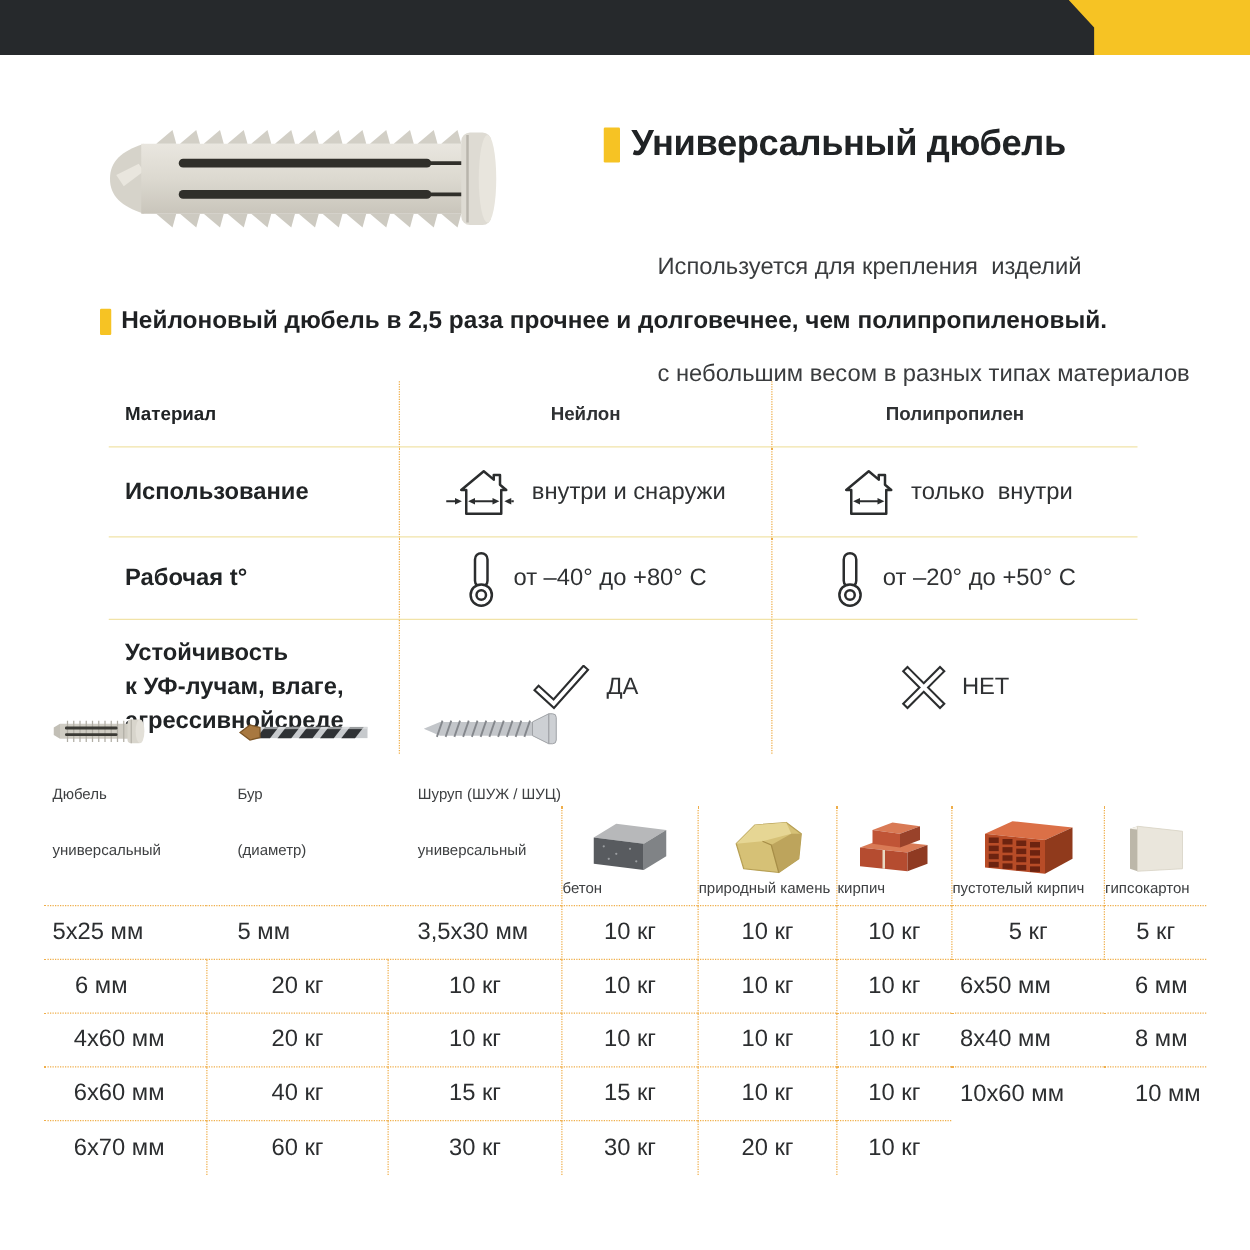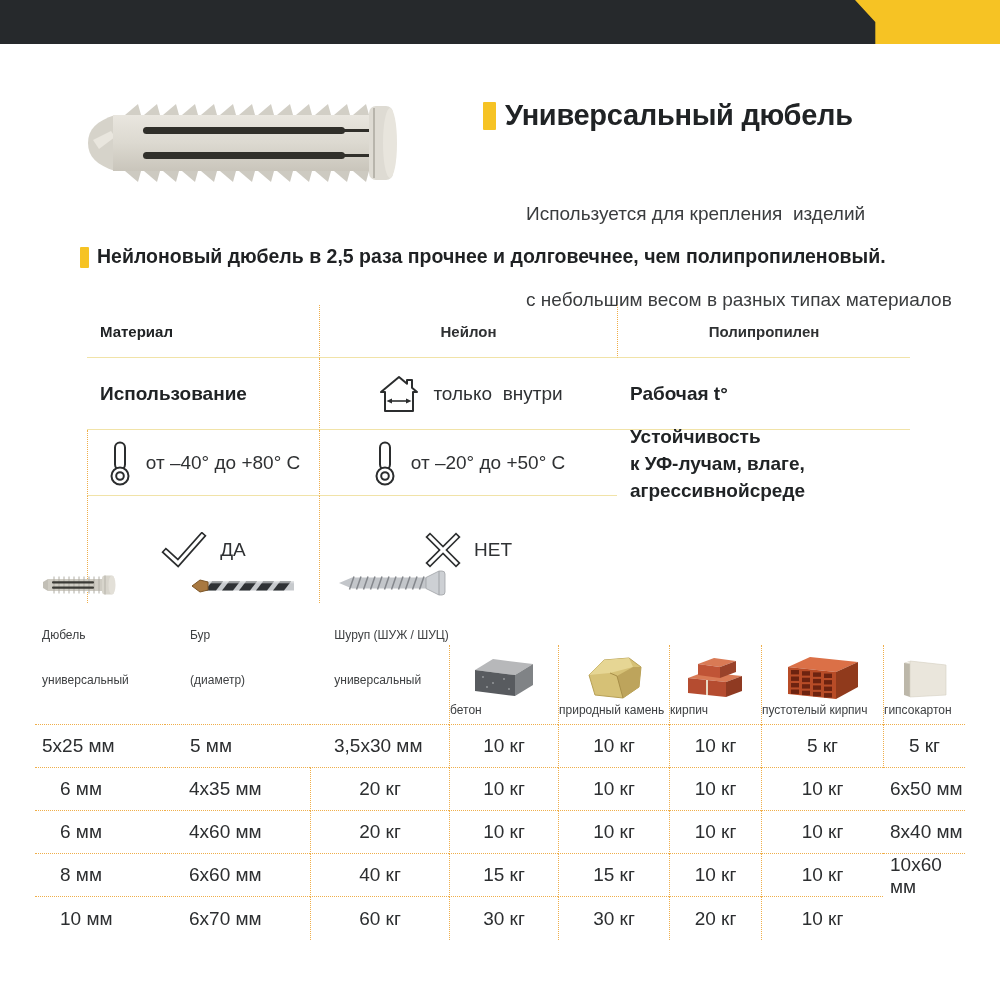--- a/index.html
+++ b/index.html
@@ -115,20 +115,33 @@
 <div class="abs marker claim-marker"></div>
 <div class="abs claim">Нейлоновый дюбель в 2,5 раза прочнее и долговечнее, чем полипропиленовый.</div>
 
 <div class="abs cmp">
   <div class="cmp-cell cmp-lbl cmp-hdr rule">Материал</div>
   <div class="cmp-cell cmp-val cmp-hdr rule">Нейлон</div>
   <div class="cmp-cell cmp-val cmp-hdr rule">Полипропилен</div>
 
   <div class="cmp-cell cmp-lbl rule">Использование</div>
   <div class="cmp-cell cmp-val rule">
+    <svg class="icon" width="56" height="40" viewBox="0 0 56 40">
+      <path d="M31 3 L13 18 L17 18 L17 37 L45 37 L45 18 L49 18 L44 13.8 L44 6 L39 6 L39 9.7 Z" fill="none" stroke="#2b2d2e" stroke-width="2" stroke-linejoin="round"></path>
+      <line x1="23" y1="27" x2="39" y2="27" stroke="#2b2d2e" stroke-width="1.6"></line>
+      <polygon points="18.5,27 24,24.4 24,29.6" fill="#2b2d2e"></polygon>
+      <polygon points="43.5,27 38,24.4 38,29.6" fill="#2b2d2e"></polygon>
+      <line x1="1" y1="27" x2="8" y2="27" stroke="#2b2d2e" stroke-width="1.6"></line>
+      <polygon points="13.5,27 8,24.4 8,29.6" fill="#2b2d2e"></polygon>
+      <line x1="55" y1="27" x2="53" y2="27" stroke="#2b2d2e" stroke-width="1.6"></line>
+      <polygon points="47.5,27 53,24.4 53,29.6" fill="#2b2d2e"></polygon>
+    </svg>
+    <span>внутри и снаружи</span>
+  </div>
+  <div class="cmp-cell cmp-val rule">
     <svg class="icon" width="46" height="40" viewBox="0 0 46 40">
       <path d="M25 3 L7 18 L11 18 L11 37 L39 37 L39 18 L43 18 L38 13.8 L38 6 L33 6 L33 9.7 Z" fill="none" stroke="#2b2d2e" stroke-width="2" stroke-linejoin="round"></path>
       <line x1="17" y1="27" x2="33" y2="27" stroke="#2b2d2e" stroke-width="1.6"></line>
       <polygon points="12.5,27 18,24.4 18,29.6" fill="#2b2d2e"></polygon>
       <polygon points="37.5,27 32,24.4 32,29.6" fill="#2b2d2e"></polygon>
     </svg>
     <span>только  внутри</span>
   </div>
 
   <div class="cmp-cell cmp-lbl rule">Рабочая t°</div>
@@ -335,21 +348,20 @@
   <div class="sd p1 hline">5х25 мм</div>
   <div class="sd p2 hline">5 мм</div>
   <div class="sd p3 hline">3,5х30 мм</div>
   <div class="sd center vline hline">10 кг</div>
   <div class="sd center vline hline">10 кг</div>
   <div class="sd center vline hline">10 кг</div>
   <div class="sd center vline hline">5 кг</div>
   <div class="sd center vline hline">5 кг</div>
 
   <div class="sd p2 hline">6 мм</div>
-  <div class="sd p3 hline">4х35 мм</div>
   <div class="sd center vline hline">20 кг</div>
   <div class="sd center vline hline">10 кг</div>
   <div class="sd center vline hline">10 кг</div>
   <div class="sd center vline hline">10 кг</div>
   <div class="sd center vline hline">10 кг</div>
 
   <div class="sd p1 hline">6х50 мм</div>
   <div class="sd p2 hline">6 мм</div>
   <div class="sd p3 hline">4х60 мм</div>
   <div class="sd center vline hline">20 кг</div>

